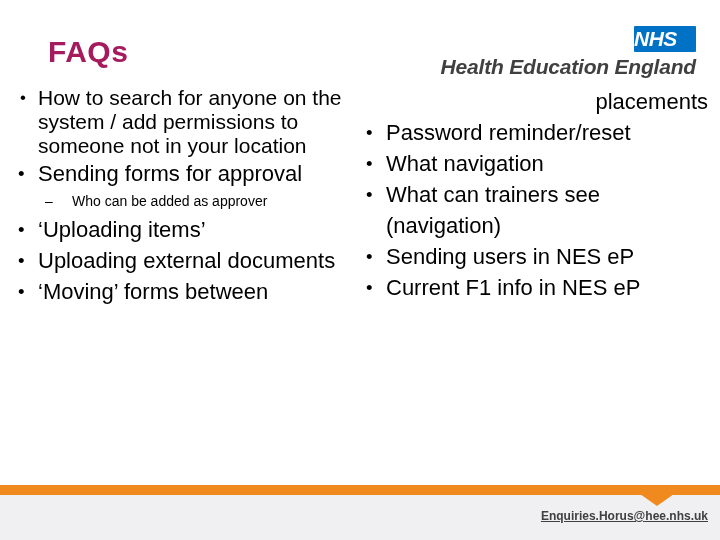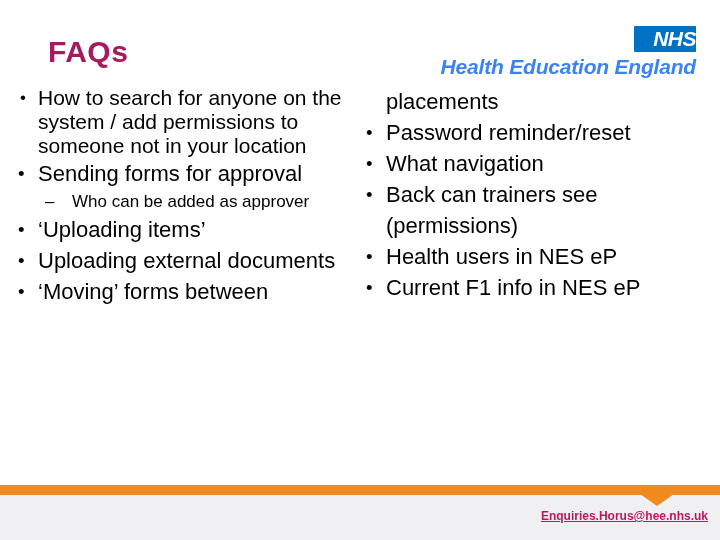--- a/index.html
+++ b/index.html
@@ -50,39 +50,39 @@
     width: 62px;
     height: 26px;
     background: #0072C6;
     border-radius: 1px;
   }
   .nhs-text {
     position: absolute;
     left: 0;
     right: 0;
     top: 1px;
-    text-align: right;
+    text-align: left;
     color: #ffffff;
     font-family: "Liberation Sans", sans-serif;
     font-weight: bold;
     font-style: italic;
     font-size: 21px;
     line-height: 24px;
     letter-spacing: -0.5px;
   }
   .hee-text {
     position: absolute;
     right: 12px;
     top: 28px;
     font-family: "Liberation Sans", sans-serif;
     font-weight: bold;
     font-style: italic;
     font-size: 21px;
     line-height: 26px;
-    color: #3b82f6;
+    color: #404040;
     white-space: nowrap;
     letter-spacing: -0.2px;
   }
 
   
   .col {
     position: absolute;
     top: 86px;
   }
   .col-left  { left: 10px;  width: 352px; }
@@ -116,26 +116,27 @@
     font-size: 0.85em;
     line-height: inherit;
   }
   ul.bullets li.lvl1.small::before {
     left: 10px;
     font-size: 0.8em;
   }
   
   ul.bullets li.cont {
     padding-left: 28px;
+    text-align: right;
   }
   ul.bullets li.cont::before { content: ""; }
 
   
   ul.bullets li.lvl2 {
-    font-size: 17px;
+    font-size: 14px;
     line-height: 25px;
     padding-left: 62px;
   }
   ul.bullets li.lvl2::before {
     content: "\2013";
     position: absolute;
     left: 35px;
     top: 0;
     font-size: 1em;
     line-height: inherit;
@@ -168,21 +169,21 @@
     height: 45px;
     background: #F0F0F2;
   }
   .footer-link {
     position: absolute;
     right: 12px;
     top: 508px;
     font-size: 12px;
     font-weight: bold;
     line-height: 16px;
-    color: #be185d;
+    color: #404040;
     text-decoration: underline;
     white-space: nowrap;
     font-family: "Liberation Sans", sans-serif;
     cursor: pointer;
   }
 </style>
 </head>
 <body>
 
 <div class="slide">
@@ -205,22 +206,22 @@
       <li class="lvl1">Uploading external documents</li>
       <li class="lvl1">‘Moving’ forms between</li>
     </ul>
   </div>
 
   <div class="col col-right">
     <ul class="bullets">
       <li class="lvl1 cont">placements</li>
       <li class="lvl1">Password reminder/reset</li>
       <li class="lvl1">What navigation</li>
-      <li class="lvl1">Back can trainers see (permissions)</li>
-      <li class="lvl1">Health users in NES eP</li>
+      <li class="lvl1">What can trainers see (navigation)</li>
+      <li class="lvl1">Sending users in NES eP</li>
       <li class="lvl1">Current F1 info in NES eP</li>
     </ul>
   </div>
 
   <div class="footer-panel"></div>
   <div class="footer-bar"></div>
   <div class="footer-notch"></div>
   <a class="footer-link">Enquiries.Horus@hee.nhs.uk</a>
 
 </div>

